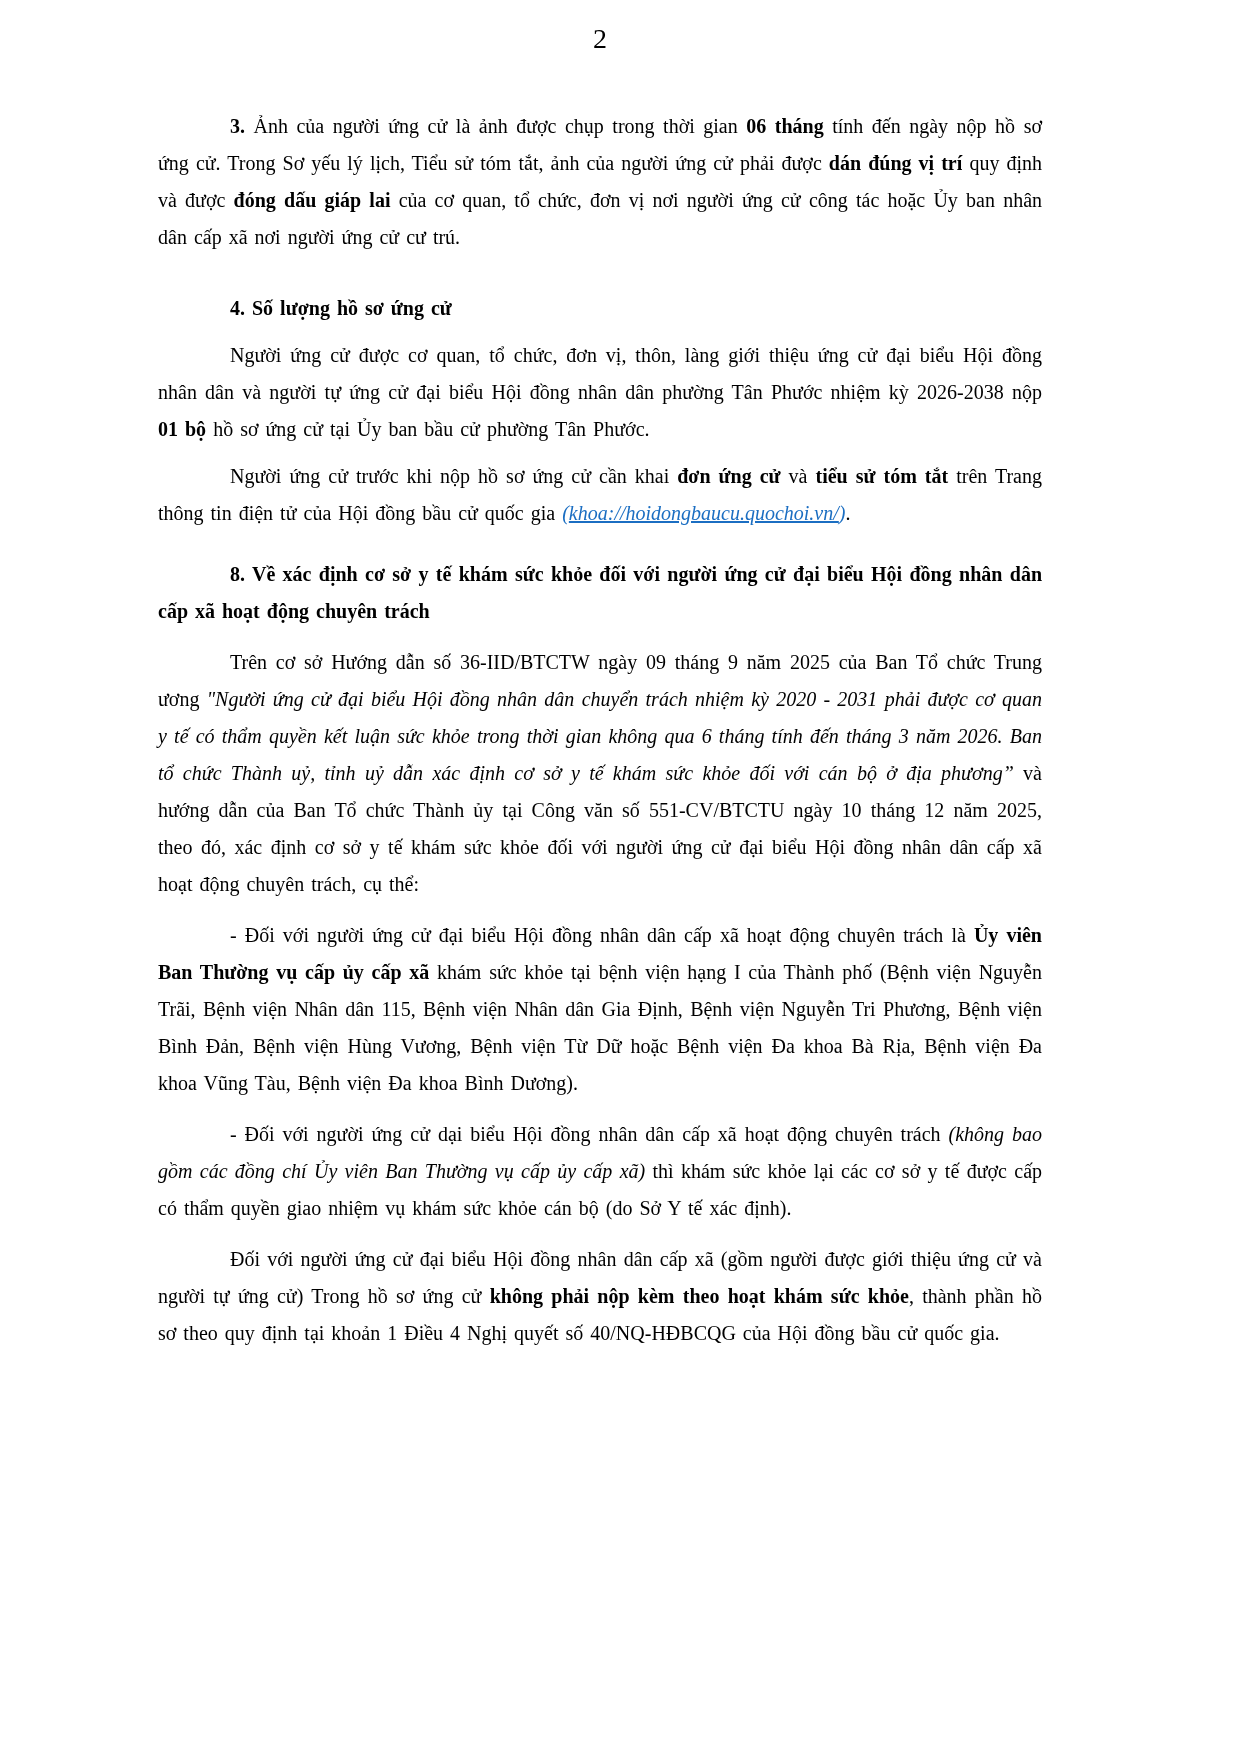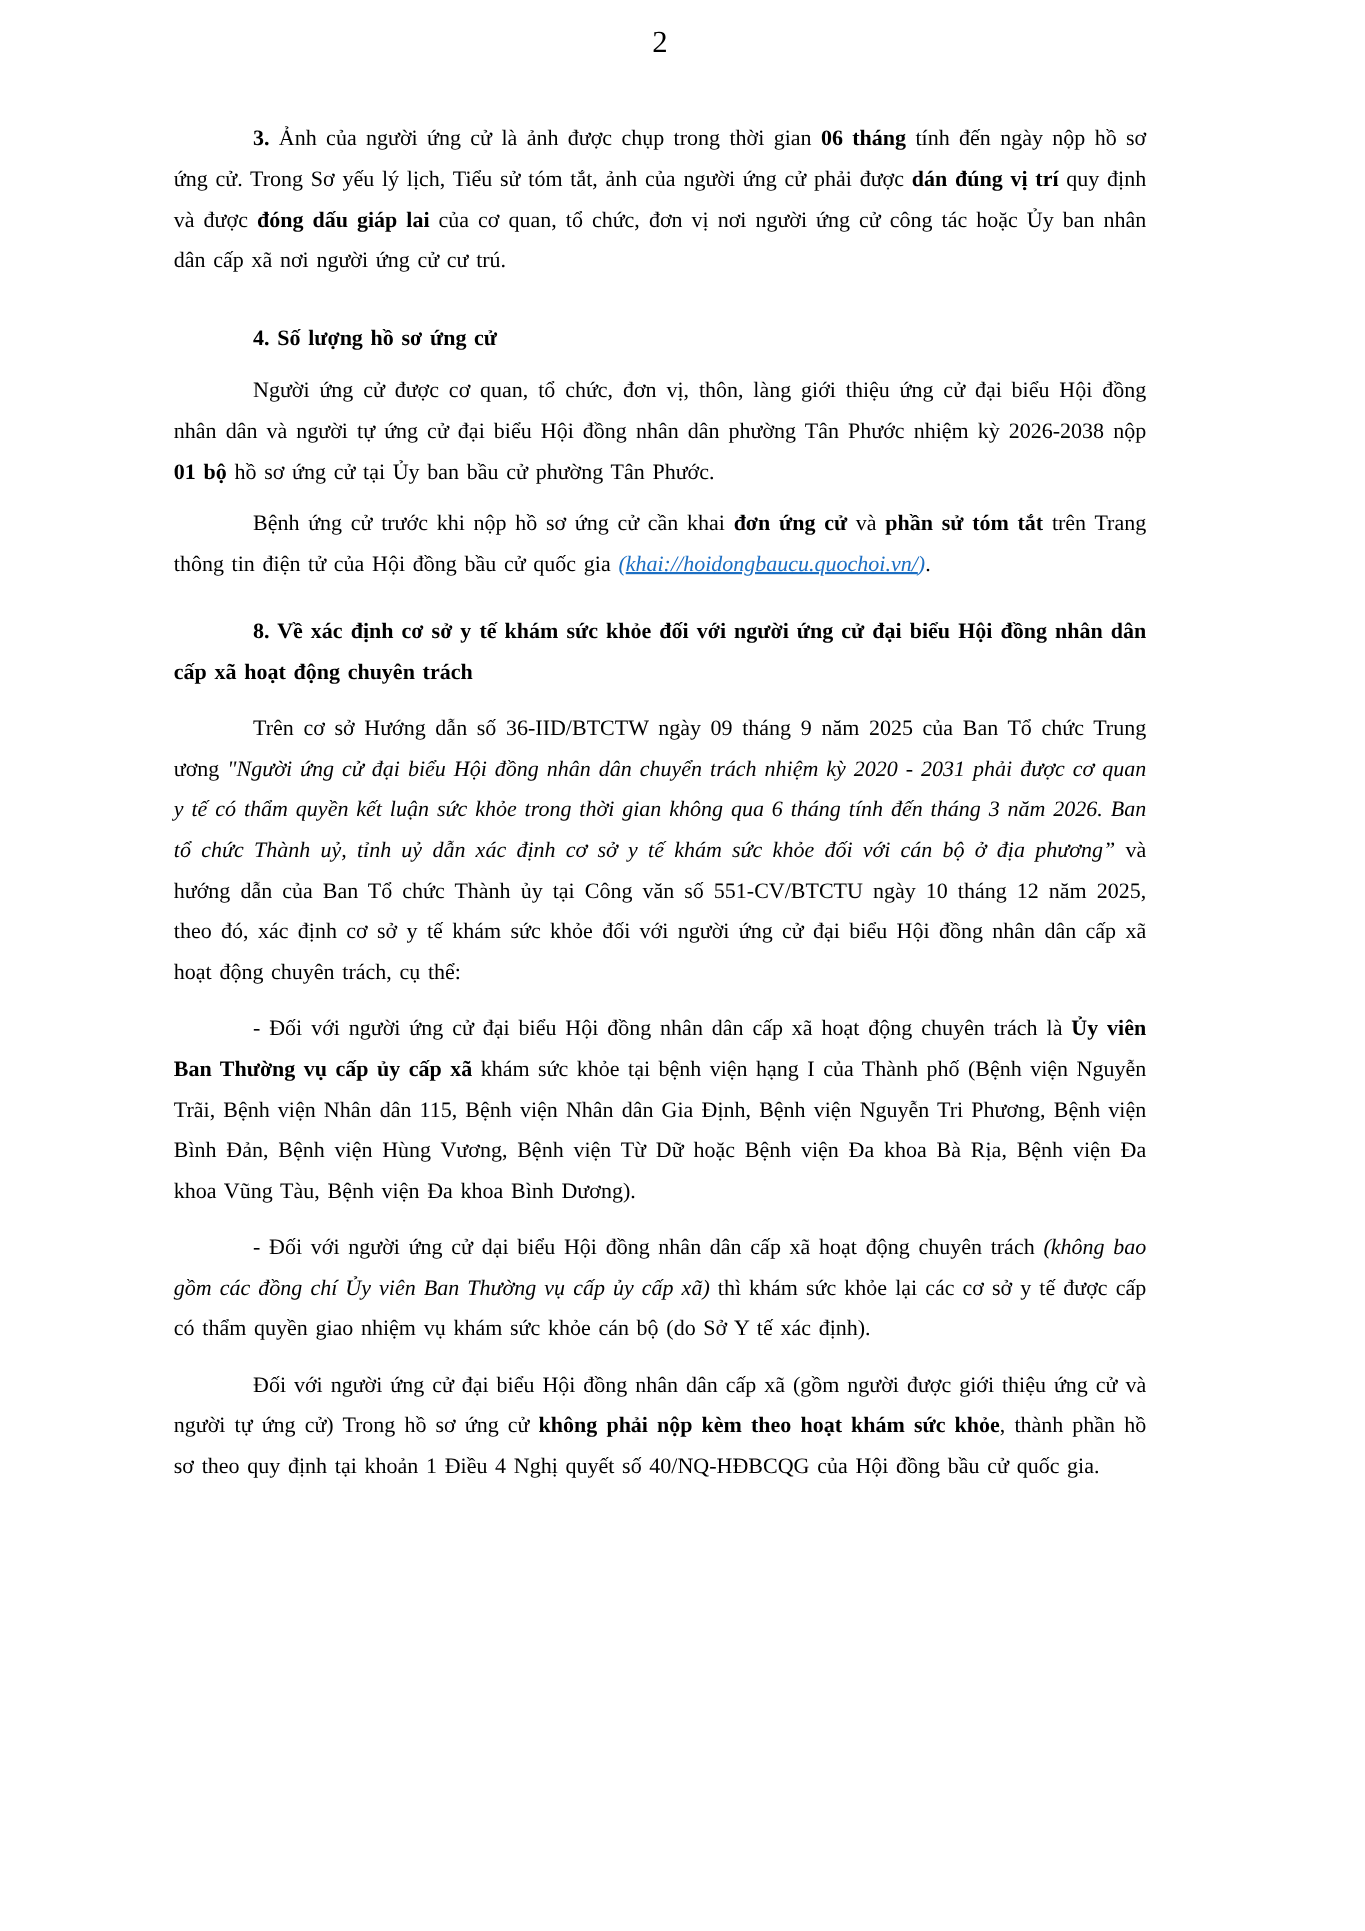--- a/index.html
+++ b/index.html
@@ -52,20 +52,20 @@
 </style>
 </head>
 <body>
 
 <div class="page">
   <div class="page-number">2</div>
   <div class="content">
     <p><span class="b">3. </span><span>Ảnh của người ứng cử là ảnh được chụp trong thời gian </span><span class="b">06 tháng</span><span> tính đến ngày nộp hồ sơ ứng cử. Trong Sơ yếu lý lịch, Tiểu sử tóm tắt, ảnh của người ứng cử phải được </span><span class="b">dán đúng vị trí</span><span> quy định và được </span><span class="b">đóng dấu giáp lai</span><span> của cơ quan, tổ chức, đơn vị nơi người ứng cử công tác hoặc Ủy ban nhân dân cấp xã nơi người ứng cử cư trú.</span></p>
     <p class="heading"><span class="b">4. Số lượng hồ sơ ứng cử</span></p>
     <p><span>Người ứng cử được cơ quan, tổ chức, đơn vị, thôn, làng giới thiệu ứng cử đại biểu Hội đồng nhân dân và người tự ứng cử đại biểu Hội đồng nhân dân phường Tân Phước nhiệm kỳ 2026-2038 nộp </span><span class="b">01 bộ</span><span> hồ sơ ứng cử tại Ủy ban bầu cử phường Tân Phước.</span></p>
-    <p class="gap-after"><span>Bệnh ứng cử trước khi nộp hồ sơ ứng cử cần khai </span><span class="b">đơn ứng cử</span><span> và </span><span class="b">phần sử tóm tắt</span><span> trên Trang thông tin điện tử của Hội đồng bầu cử quốc gia </span><span class="i lc">(</span><span class="i link">khai://hoidongbaucu.quochoi.vn/</span><span class="i lc">)</span><span>.</span></p>
+    <p class="gap-after"><span>Người ứng cử trước khi nộp hồ sơ ứng cử cần khai </span><span class="b">đơn ứng cử</span><span> và </span><span class="b">tiểu sử tóm tắt</span><span> trên Trang thông tin điện tử của Hội đồng bầu cử quốc gia </span><span class="i lc">(</span><span class="i link">khoa://hoidongbaucu.quochoi.vn/</span><span class="i lc">)</span><span>.</span></p>
     <p class="heading gap-before"><span class="b">8. Về xác định cơ sở y tế khám sức khỏe đối với người ứng cử đại biểu Hội đồng nhân dân cấp xã hoạt động chuyên trách</span></p>
     <p class="gap-before"><span>Trên cơ sở Hướng dẫn số 36-IID/BTCTW ngày 09 tháng 9 năm 2025 của Ban Tổ chức Trung ương </span><span class="i">"Người ứng cử đại biểu Hội đồng nhân dân chuyển trách nhiệm kỳ 2020 - 2031 phải được cơ quan y tế có thẩm quyền kết luận sức khỏe trong thời gian không qua 6 tháng tính đến tháng 3 năm 2026. Ban tổ chức Thành uỷ, tỉnh uỷ dẫn xác định cơ sở y tế khám sức khỏe đối với cán bộ ở địa phương”</span><span> và hướng dẫn của Ban Tổ chức Thành ủy tại Công văn số 551-CV/BTCTU ngày 10 tháng 12 năm 2025, theo đó, xác định cơ sở y tế khám sức khỏe đối với người ứng cử đại biểu Hội đồng nhân dân cấp xã hoạt động chuyên trách, cụ thể:</span></p>
     <p class="gap-before"><span>- Đối với người ứng cử đại biểu Hội đồng nhân dân cấp xã hoạt động chuyên trách là </span><span class="b">Ủy viên Ban Thường vụ cấp ủy cấp xã</span><span> khám sức khỏe tại bệnh viện hạng I của Thành phố (Bệnh viện Nguyễn Trãi, Bệnh viện Nhân dân 115, Bệnh viện Nhân dân Gia Định, Bệnh viện Nguyễn Tri Phương, Bệnh viện Bình Đản, Bệnh viện Hùng Vương, Bệnh viện Từ Dữ hoặc Bệnh viện Đa khoa Bà Rịa, Bệnh viện Đa khoa Vũng Tàu, Bệnh viện Đa khoa Bình Dương).</span></p>
     <p class="gap-before"><span>- Đối với người ứng cử dại biểu Hội đồng nhân dân cấp xã hoạt động chuyên trách </span><span class="i">(không bao gồm các đồng chí Ủy viên Ban Thường vụ cấp ủy cấp xã)</span><span> thì khám sức khỏe lại các cơ sở y tế được cấp có thẩm quyền giao nhiệm vụ khám sức khỏe cán bộ (do Sở Y tế xác định).</span></p>
     <p class="gap-before"><span>Đối với người ứng cử đại biểu Hội đồng nhân dân cấp xã (gồm người được giới thiệu ứng cử và người tự ứng cử) Trong hồ sơ ứng cử </span><span class="b">không phải nộp kèm theo hoạt khám sức khỏe</span><span>, thành phần hồ sơ theo quy định tại khoản 1 Điều 4 Nghị quyết số 40/NQ-HĐBCQG của Hội đồng bầu cử quốc gia.</span></p>
   </div>
 </div>
 
 </body></html>

